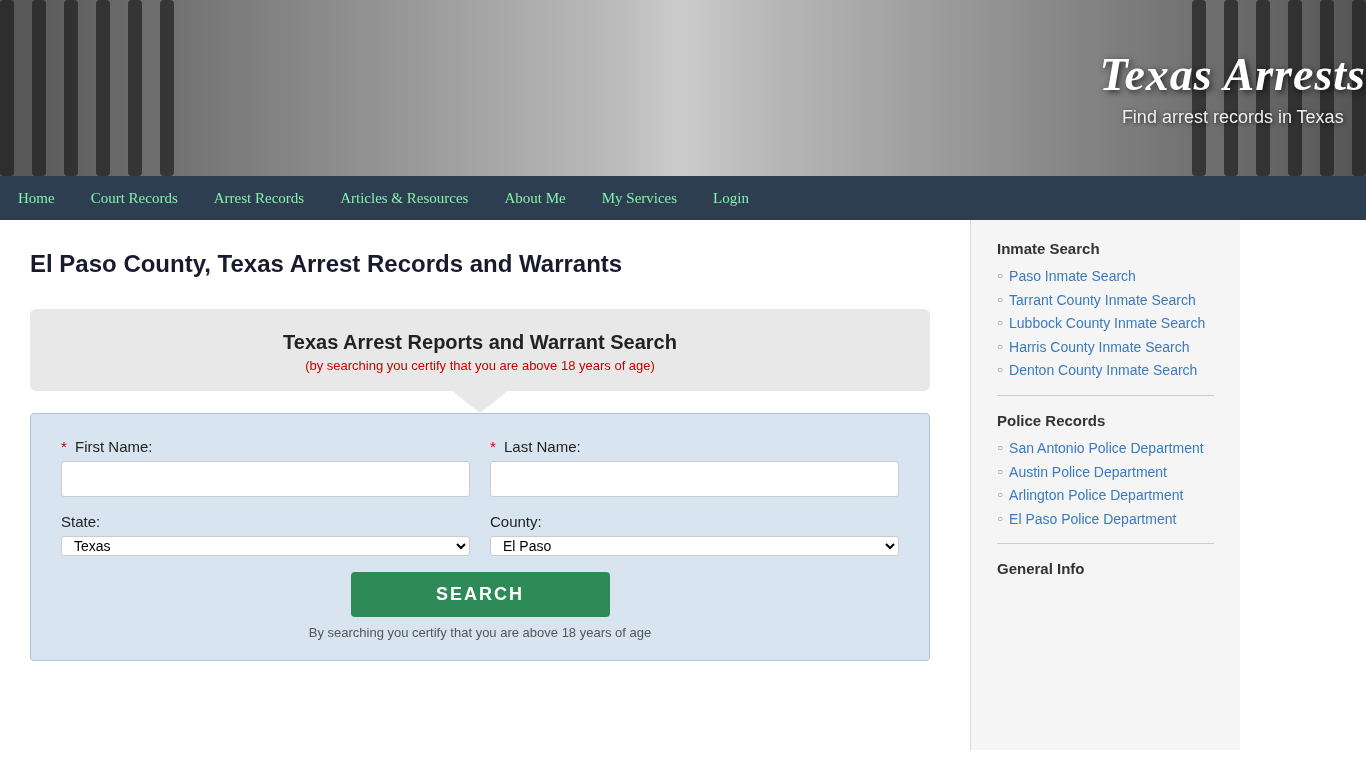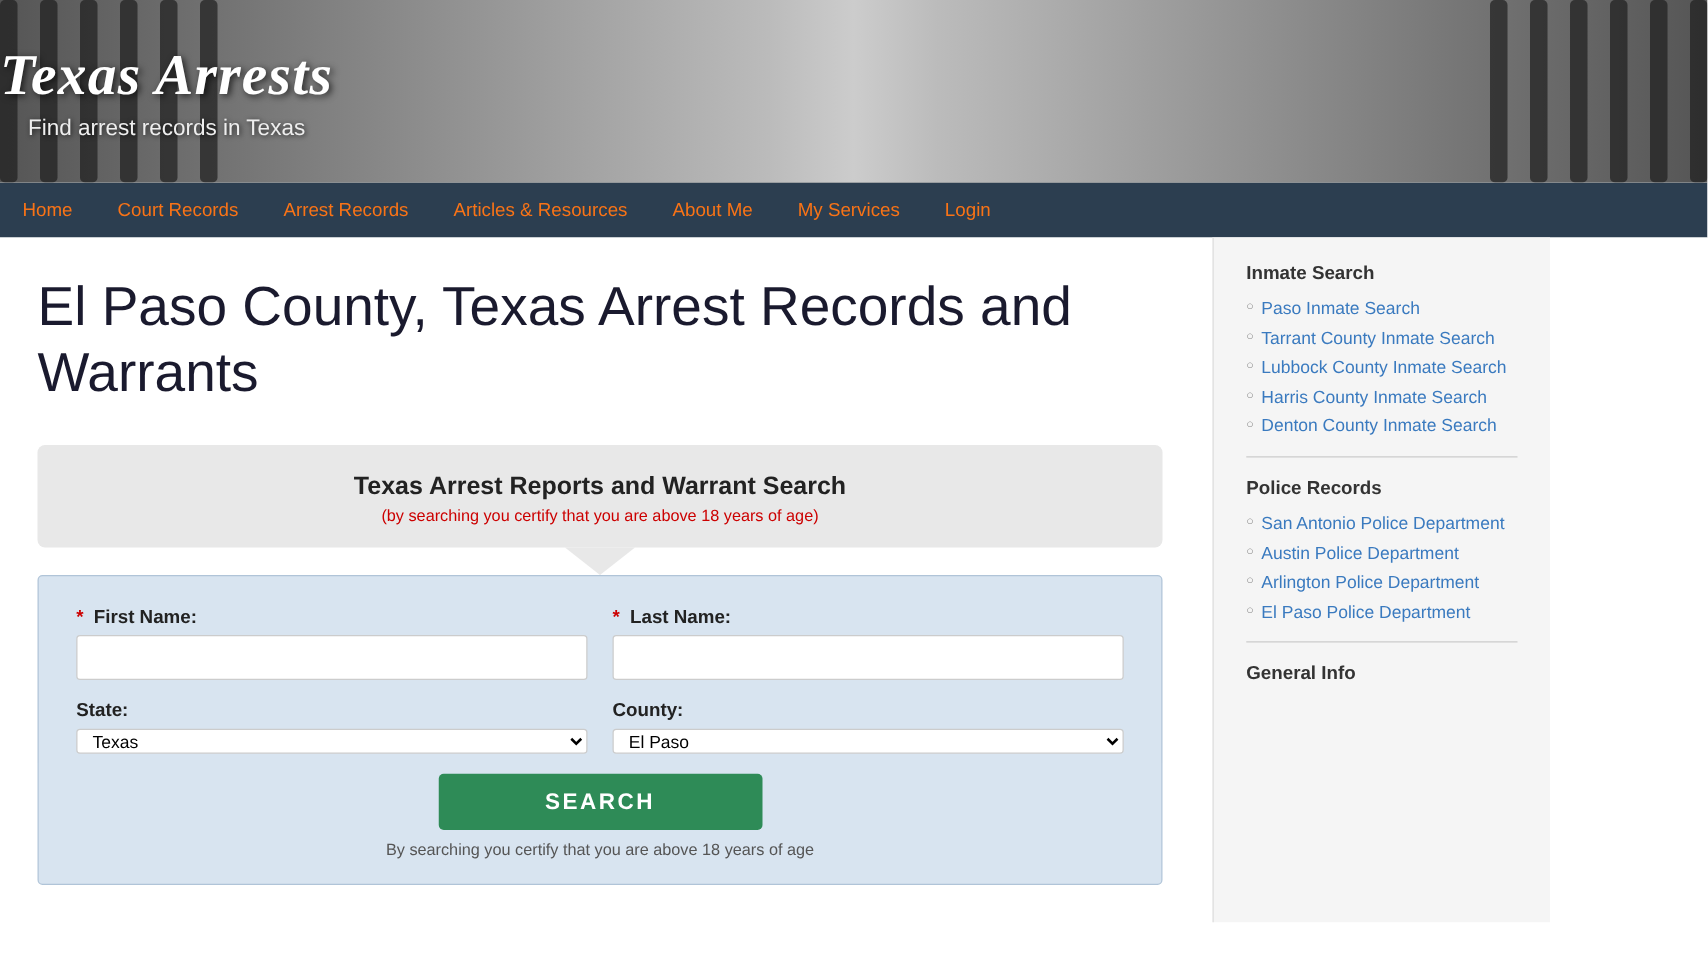--- a/index.html
+++ b/index.html
@@ -2,25 +2,25 @@
 <html><head>
   <meta charset="utf-8">
   <style>
     * { margin: 0; padding: 0; box-sizing: border-box; }
     body { font-family: Arial, sans-serif; background: #fff; width: 1366px; }
 
     
     .header {
       position: relative;
       width: 100%;
-      height: 146px;
+      height: 176px;
       background: #888;
       overflow: hidden;
       display: flex;
-      align-items: flex-start;
+      align-items: flex-end;
       justify-content: center;
       flex-direction: column;
     }
     .header-bg {
       position: absolute;
       inset: 0;
       background: linear-gradient(to right,
         #555 0%, #777 15%, #999 30%, #bbb 45%, #ccc 50%, #bbb 55%, #999 70%, #777 85%, #555 100%
       );
       filter: grayscale(100%);
@@ -63,47 +63,48 @@
     }
 
     
     nav {
       background: #2c3e50;
       display: flex;
       align-items: stretch;
       height: 44px;
     }
     nav a {
-      color: #f97316;
+      color: #86efac;
       text-decoration: none;
       padding: 4px 18px;
       display: flex;
       align-items: center;
       font-size: 15px;
       font-weight: 500;
       transition: background 0.2s;
       white-space: nowrap;
+      font-family: Liberation Serif, serif;
     }
 
     
     .main-layout {
       display: flex;
       min-height: 530px;
       background: #fff;
     }
 
     
     .content {
       flex: 1;
       padding: 30px 40px 30px 30px;
       max-width: 970px;
     }
     .page-title {
-      font-size: 44px;
-      font-weight: normal;
+      font-size: 24px;
+      font-weight: bold;
       color: #1a1a2e;
       margin-bottom: 30px;
       line-height: 1.2;
     }
 
     
     .search-box {
       background: #e8e8e8;
       border-radius: 6px;
       padding: 22px 40px 18px;
@@ -146,21 +147,21 @@
       gap: 20px;
       margin-bottom: 16px;
     }
     .form-group {
       flex: 1;
       display: flex;
       flex-direction: column;
     }
     .form-label {
       font-size: 15px;
-      font-weight: 700;
+      font-weight: 400;
       color: #222;
       margin-bottom: 6px;
     }
     .required {
       color: #c00;
       margin-right: 4px;
     }
     .form-input {
       height: 36px;
       border: 1px solid #ccc;

